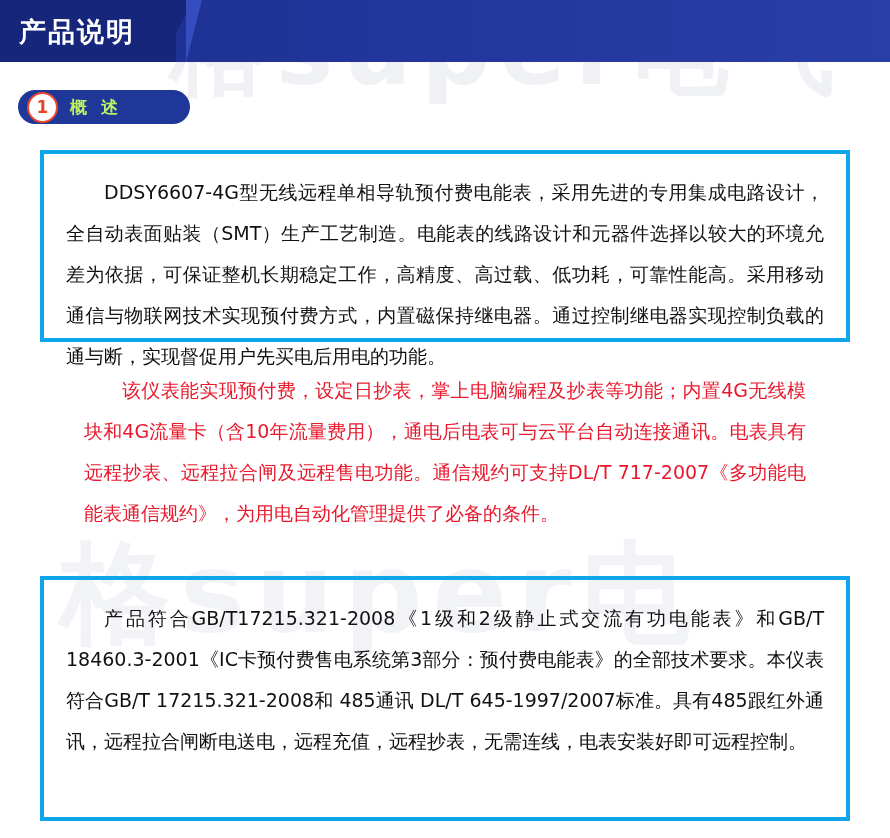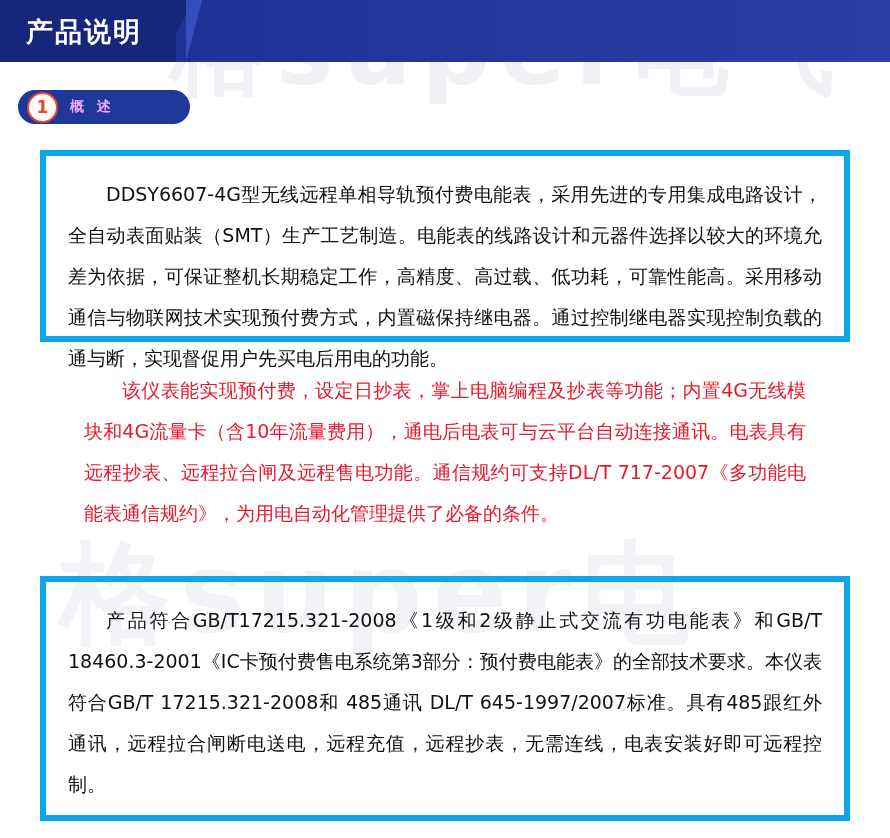--- a/index.html
+++ b/index.html
@@ -87,21 +87,21 @@
     top: 0;
     left: 186px;
     width: 0;
     height: 0;
     border-left: 16px solid #3a52c6;
     border-bottom: 62px solid transparent;
     opacity: .85;
   }
   .header-title {
     position: absolute;
-    left: 26px;
+    left: 19px;
     top: 14px;
     color: #ffffff;
     font-size: 27px;
     font-weight: bold;
     letter-spacing: 2px;
     font-family: "DejaVu Sans", sans-serif;
   }
 
   
   .section-title {
@@ -124,36 +124,36 @@
     color: #e8452c;
     font-size: 17px;
     font-weight: bold;
     display: flex;
     align-items: center;
     justify-content: center;
     background: #ffffff;
     font-family: "DejaVu Sans", sans-serif;
   }
   .sec-label {
-    color: #f0abfc;
-    font-size: 14px;
+    color: #bef264;
+    font-size: 17px;
     font-weight: bold;
     margin-left: 12px;
     letter-spacing: 4px;
     font-family: "DejaVu Sans", sans-serif;
   }
 
   
   .content {
     position: relative;
     z-index: 2;
     padding: 0 40px;
   }
   .box {
-    border: 6px solid #0ea5e9;
+    border: 4px solid #0ea5e9;
     padding: 18px 22px 20px 22px;
     box-sizing: border-box;
     background: transparent;
   }
   .box-1 {
     margin-top: 26px;
     height: 192px;
   }
   .para {
     font-size: 19px;

